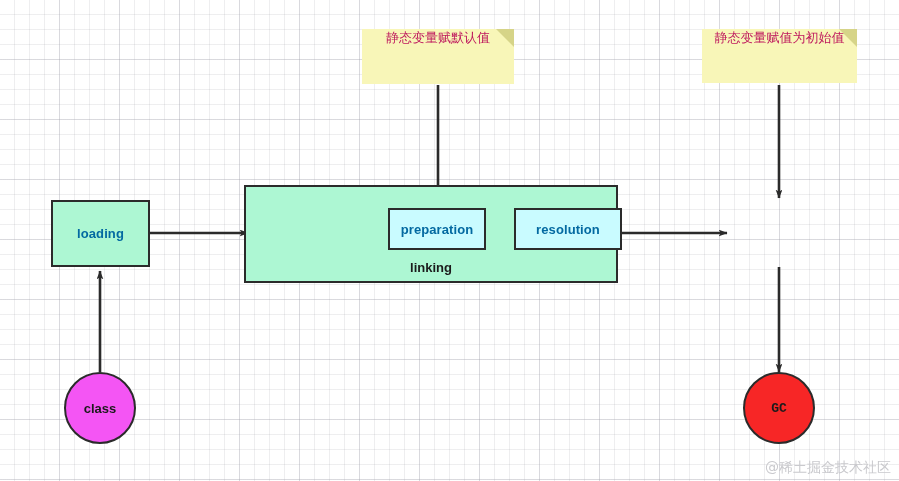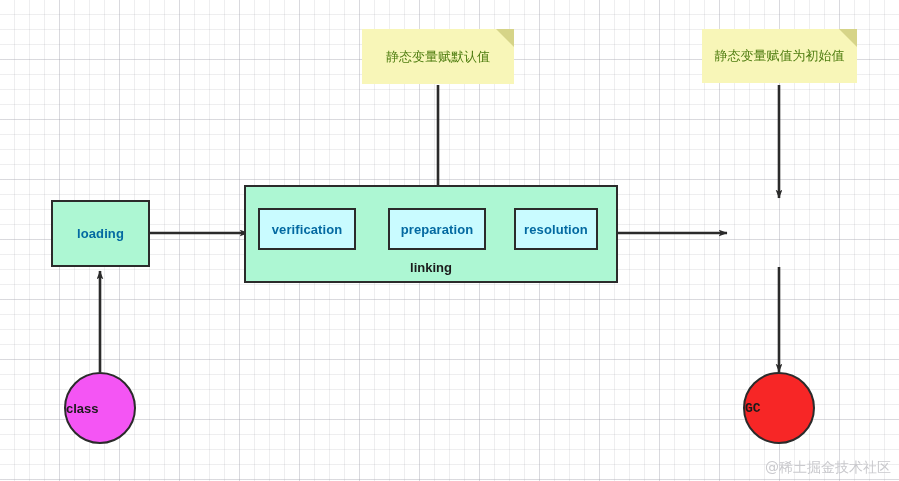--- a/index.html
+++ b/index.html
@@ -63,36 +63,36 @@
     font-weight: bold;
     color: #1b1b1b;
   }
   .circle {
     position: absolute;
     box-sizing: border-box;
     border: 2px solid #2b2b2b;
     border-radius: 50%;
     display: flex;
     align-items: center;
+    justify-content: center;
     font-weight: bold;
     font-size: 13px;
     color: #1b1b1b;
     z-index: 3;
   }
   .circle-class { background: #f455f4; }
   .circle-gc { background: #f72626; font-family: Liberation Mono, monospace; }
   .note {
     position: absolute;
     box-sizing: border-box;
     background: #f8f6b8;
     display: flex;
-    align-items: center;
     justify-content: center;
     font-size: 13px;
-    color: #4d7c0f;
+    color: #be185d;
     z-index: 3;
     font-family: "DejaVu Sans", "Liberation Sans", sans-serif;
   }
   .note .fold {
     position: absolute;
     top: 0;
     right: 0;
     width: 18px;
     height: 18px;
     background: #d6d488;
@@ -153,29 +153,26 @@
   </div>
 
   <div class="node node-outer" style="left:51px; top:200px; width:99px; height:67px;">
     <span>loading</span>
   </div>
 
   <div class="group-box" style="left:244px; top:185px; width:374px; height:98px;">
     <span class="group-label">linking</span>
   </div>
 
-  <div class="node node-inner" style="left:258px; top:208px; width:98px; height:42px;">
-    <span>verification</span>
-  </div>
 
   <div class="node node-inner" style="left:388px; top:208px; width:98px; height:42px;">
     <span>preparation</span>
   </div>
 
-  <div class="node node-inner" style="left:514px; top:208px; width:84px; height:42px;">
+  <div class="node node-inner" style="left:514px; top:208px; width:108px; height:42px;">
     <span>resolution</span>
   </div>
 
 
   <div class="circle circle-class" style="left:64px; top:372px; width:72px; height:72px;">
     <span>class</span>
   </div>
 
   <div class="circle circle-gc" style="left:743px; top:372px; width:72px; height:72px;">
     <span>GC</span>

